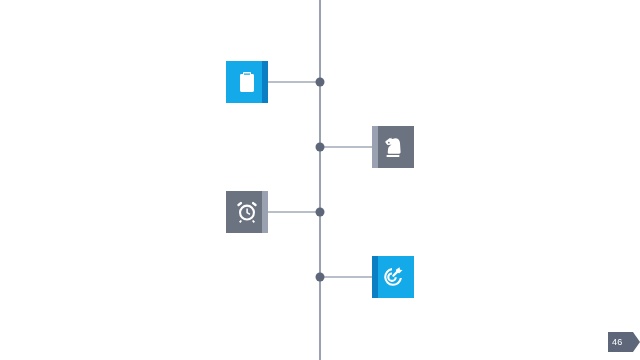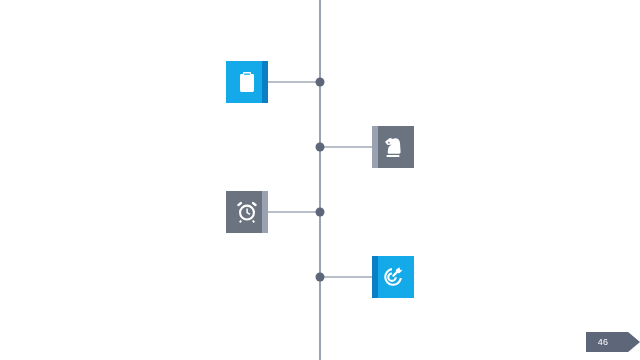--- a/index.html
+++ b/index.html
@@ -82,26 +82,26 @@
     fill: #ffffff;
   }
 
   
   .page-badge {
     position: absolute;
     right: 0;
     bottom: 8px;
     height: 20px;
     min-width: 26px;
-    padding: 0 24px 0 4px;
+    padding: 0 2px 0 4px;
     background: #5d6779;
     color: #ffffff;
     font-size: 9px;
     line-height: 20px;
-    text-align: center;
+    text-align: left;
     letter-spacing: .3px;
     clip-path: polygon(0 0, 78% 0, 100% 50%, 78% 100%, 0 100%);
   }
 </style>
 </head>
 <body>
 
 <div id="slide">
 
   <div class="spine"></div>

